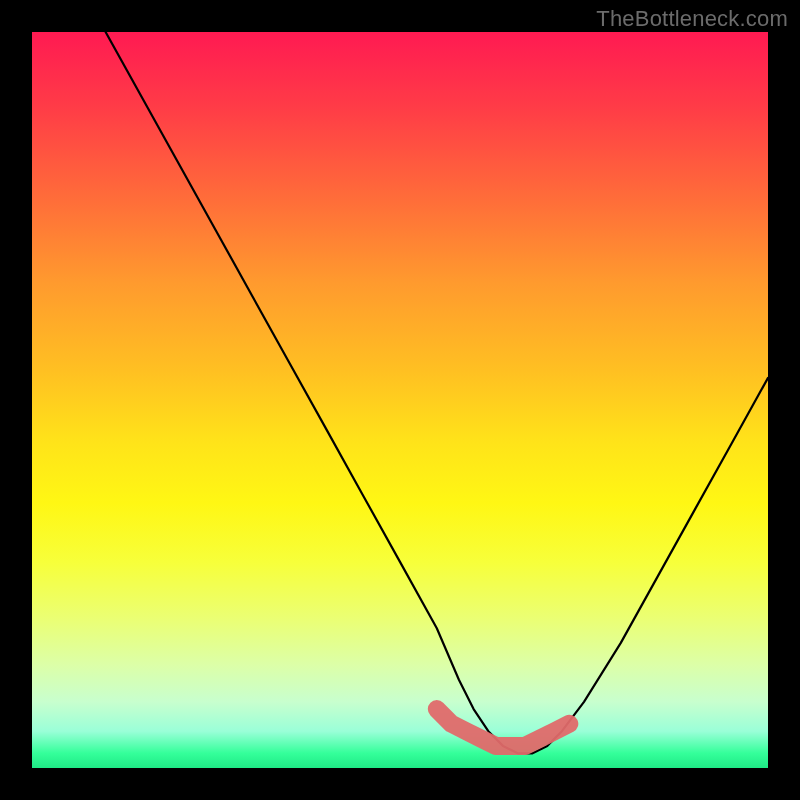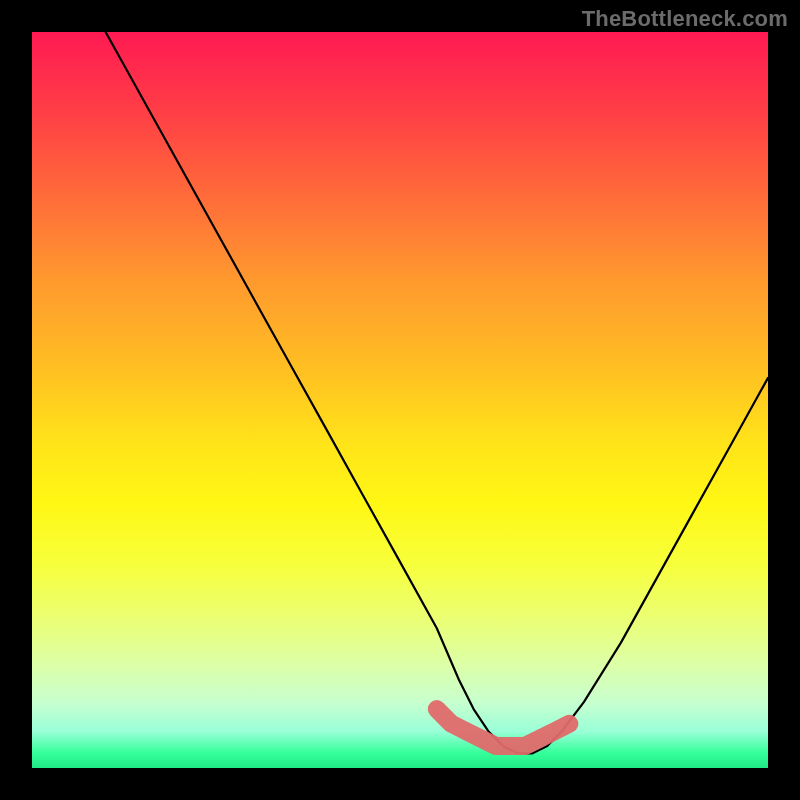--- a/index.html
+++ b/index.html
@@ -42,21 +42,21 @@
       #34ff9a 98%,
       #1fe986 100%
     );
   }
   .watermark {
     position: absolute;
     top: 6px;
     right: 12px;
     color: #6b6b6b;
     font-size: 22px;
-    font-weight: 700;
+    font-weight: 400;
     letter-spacing: 0.2px;
     user-select: none;
   }
   svg.curve {
     position: absolute;
     top: 0;
     left: 0;
     width: 736px;
     height: 736px;
   }

